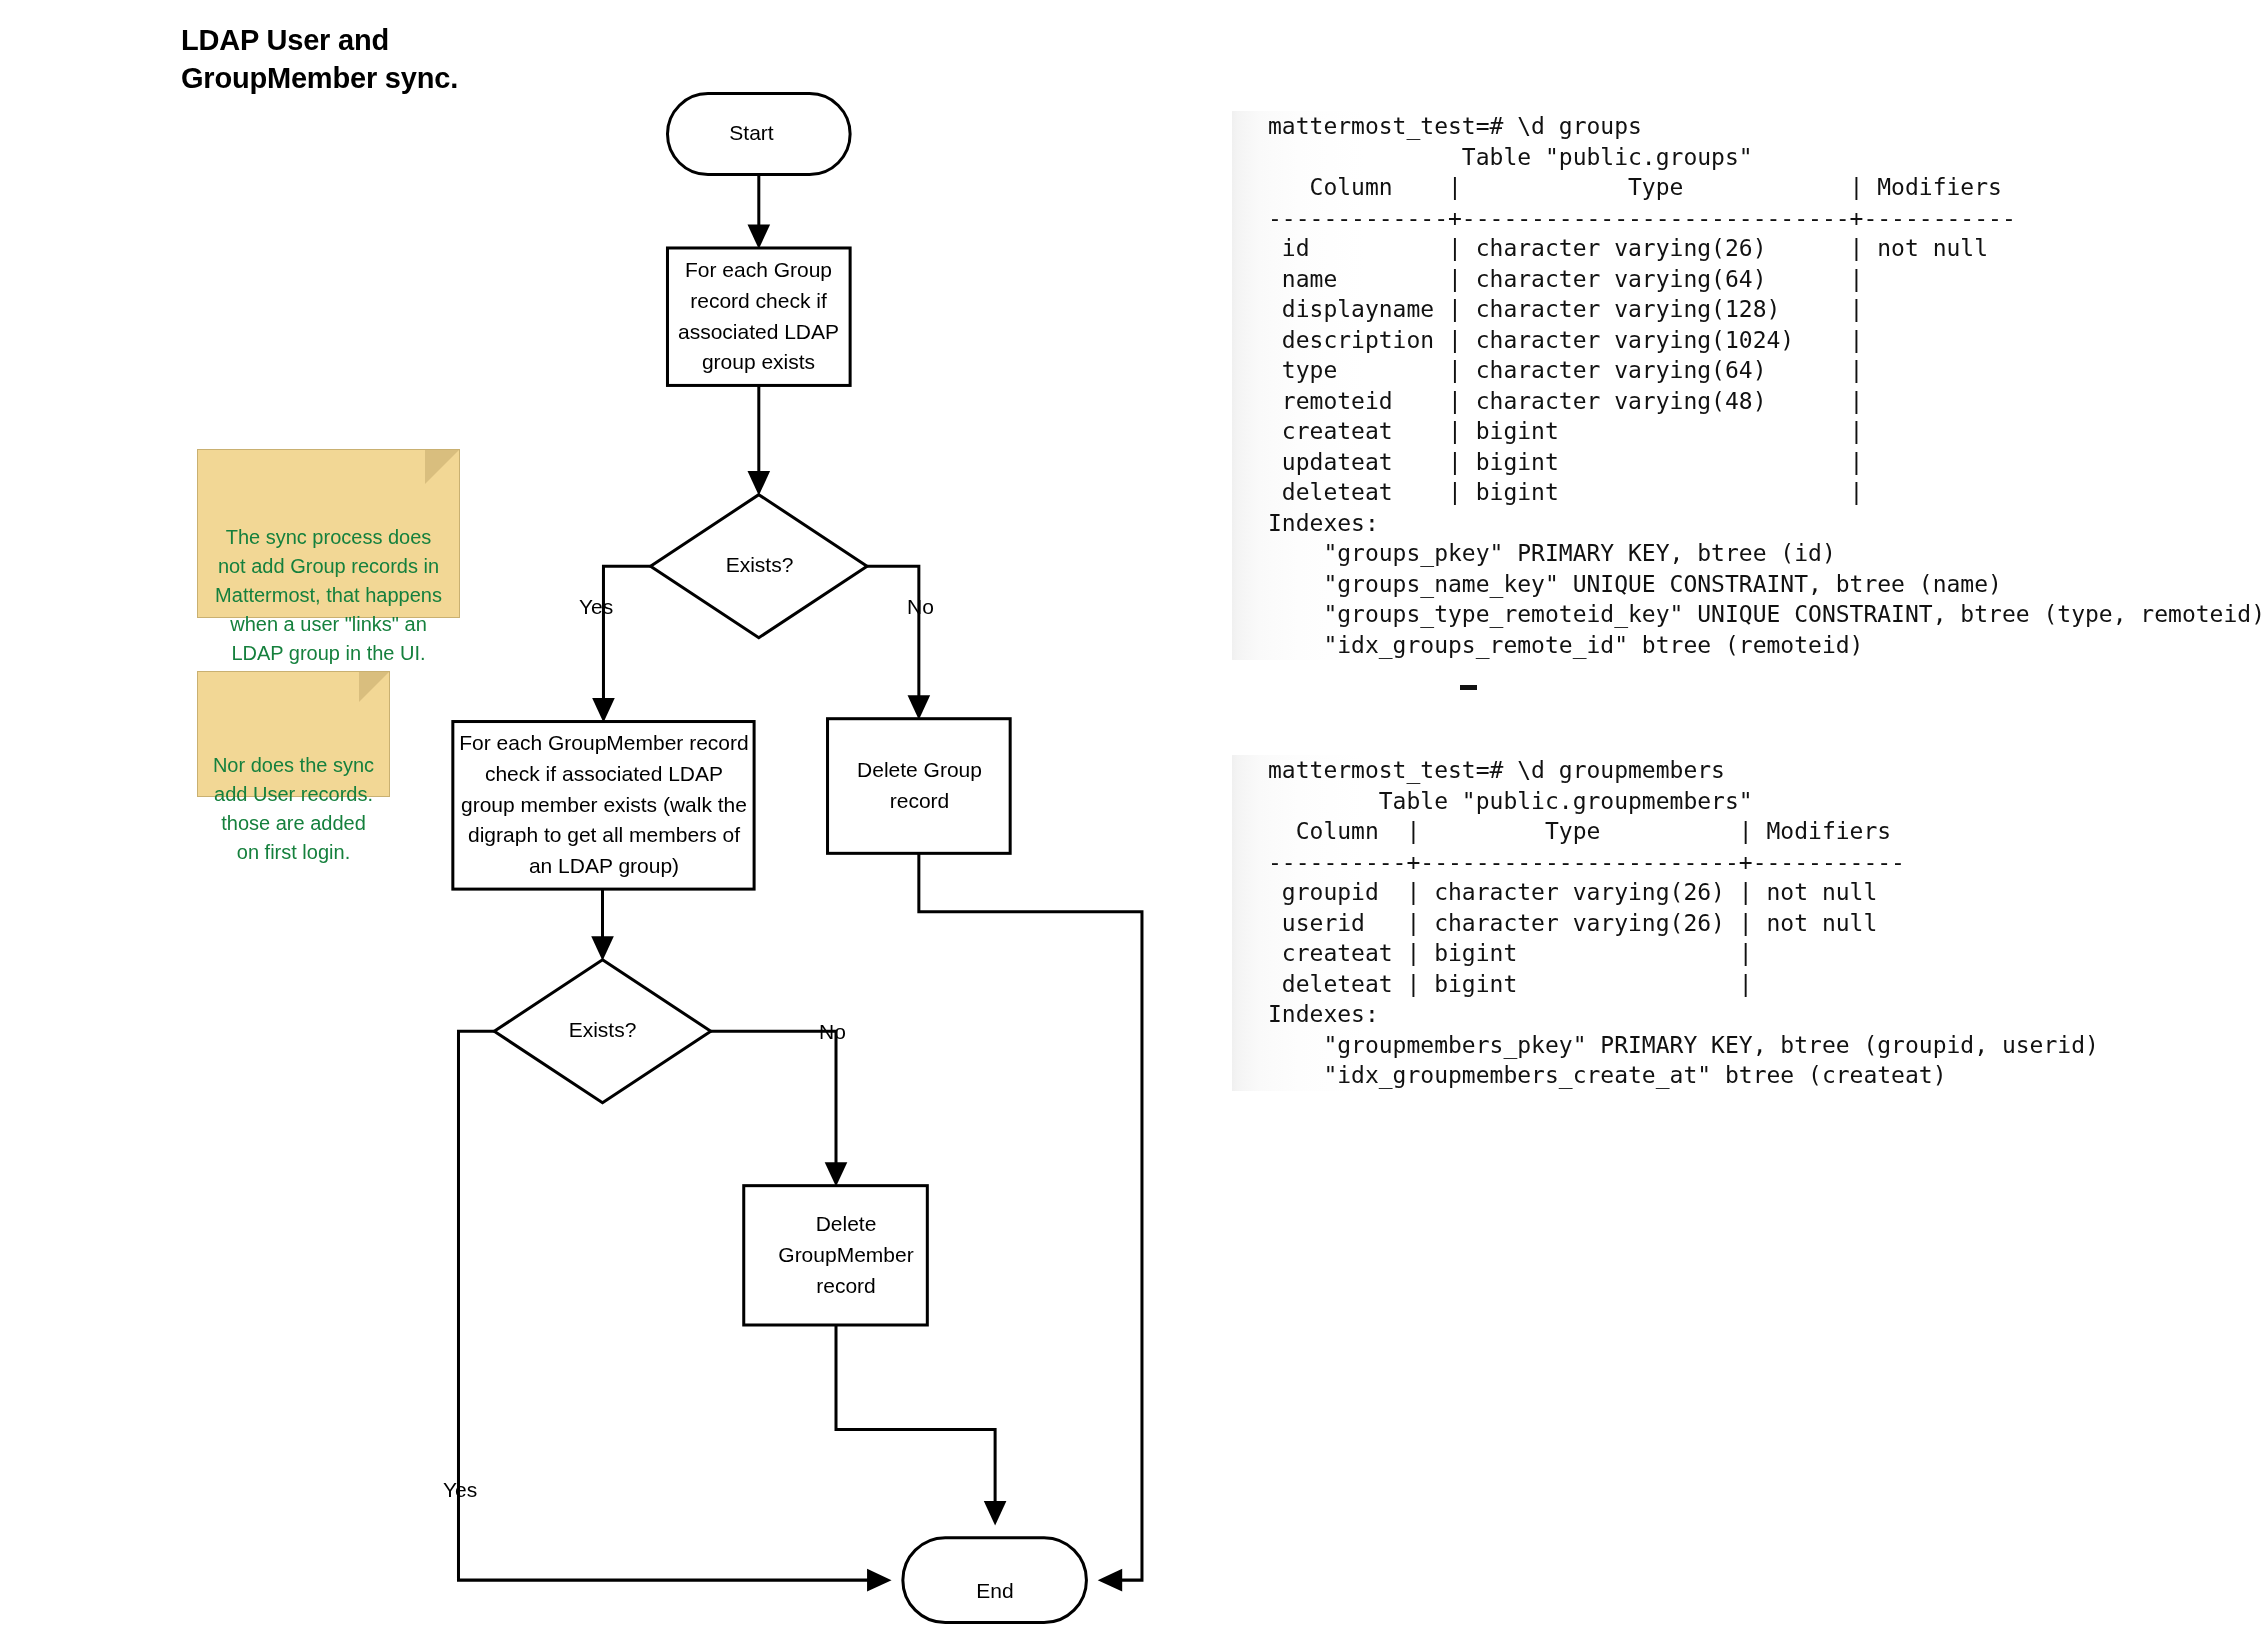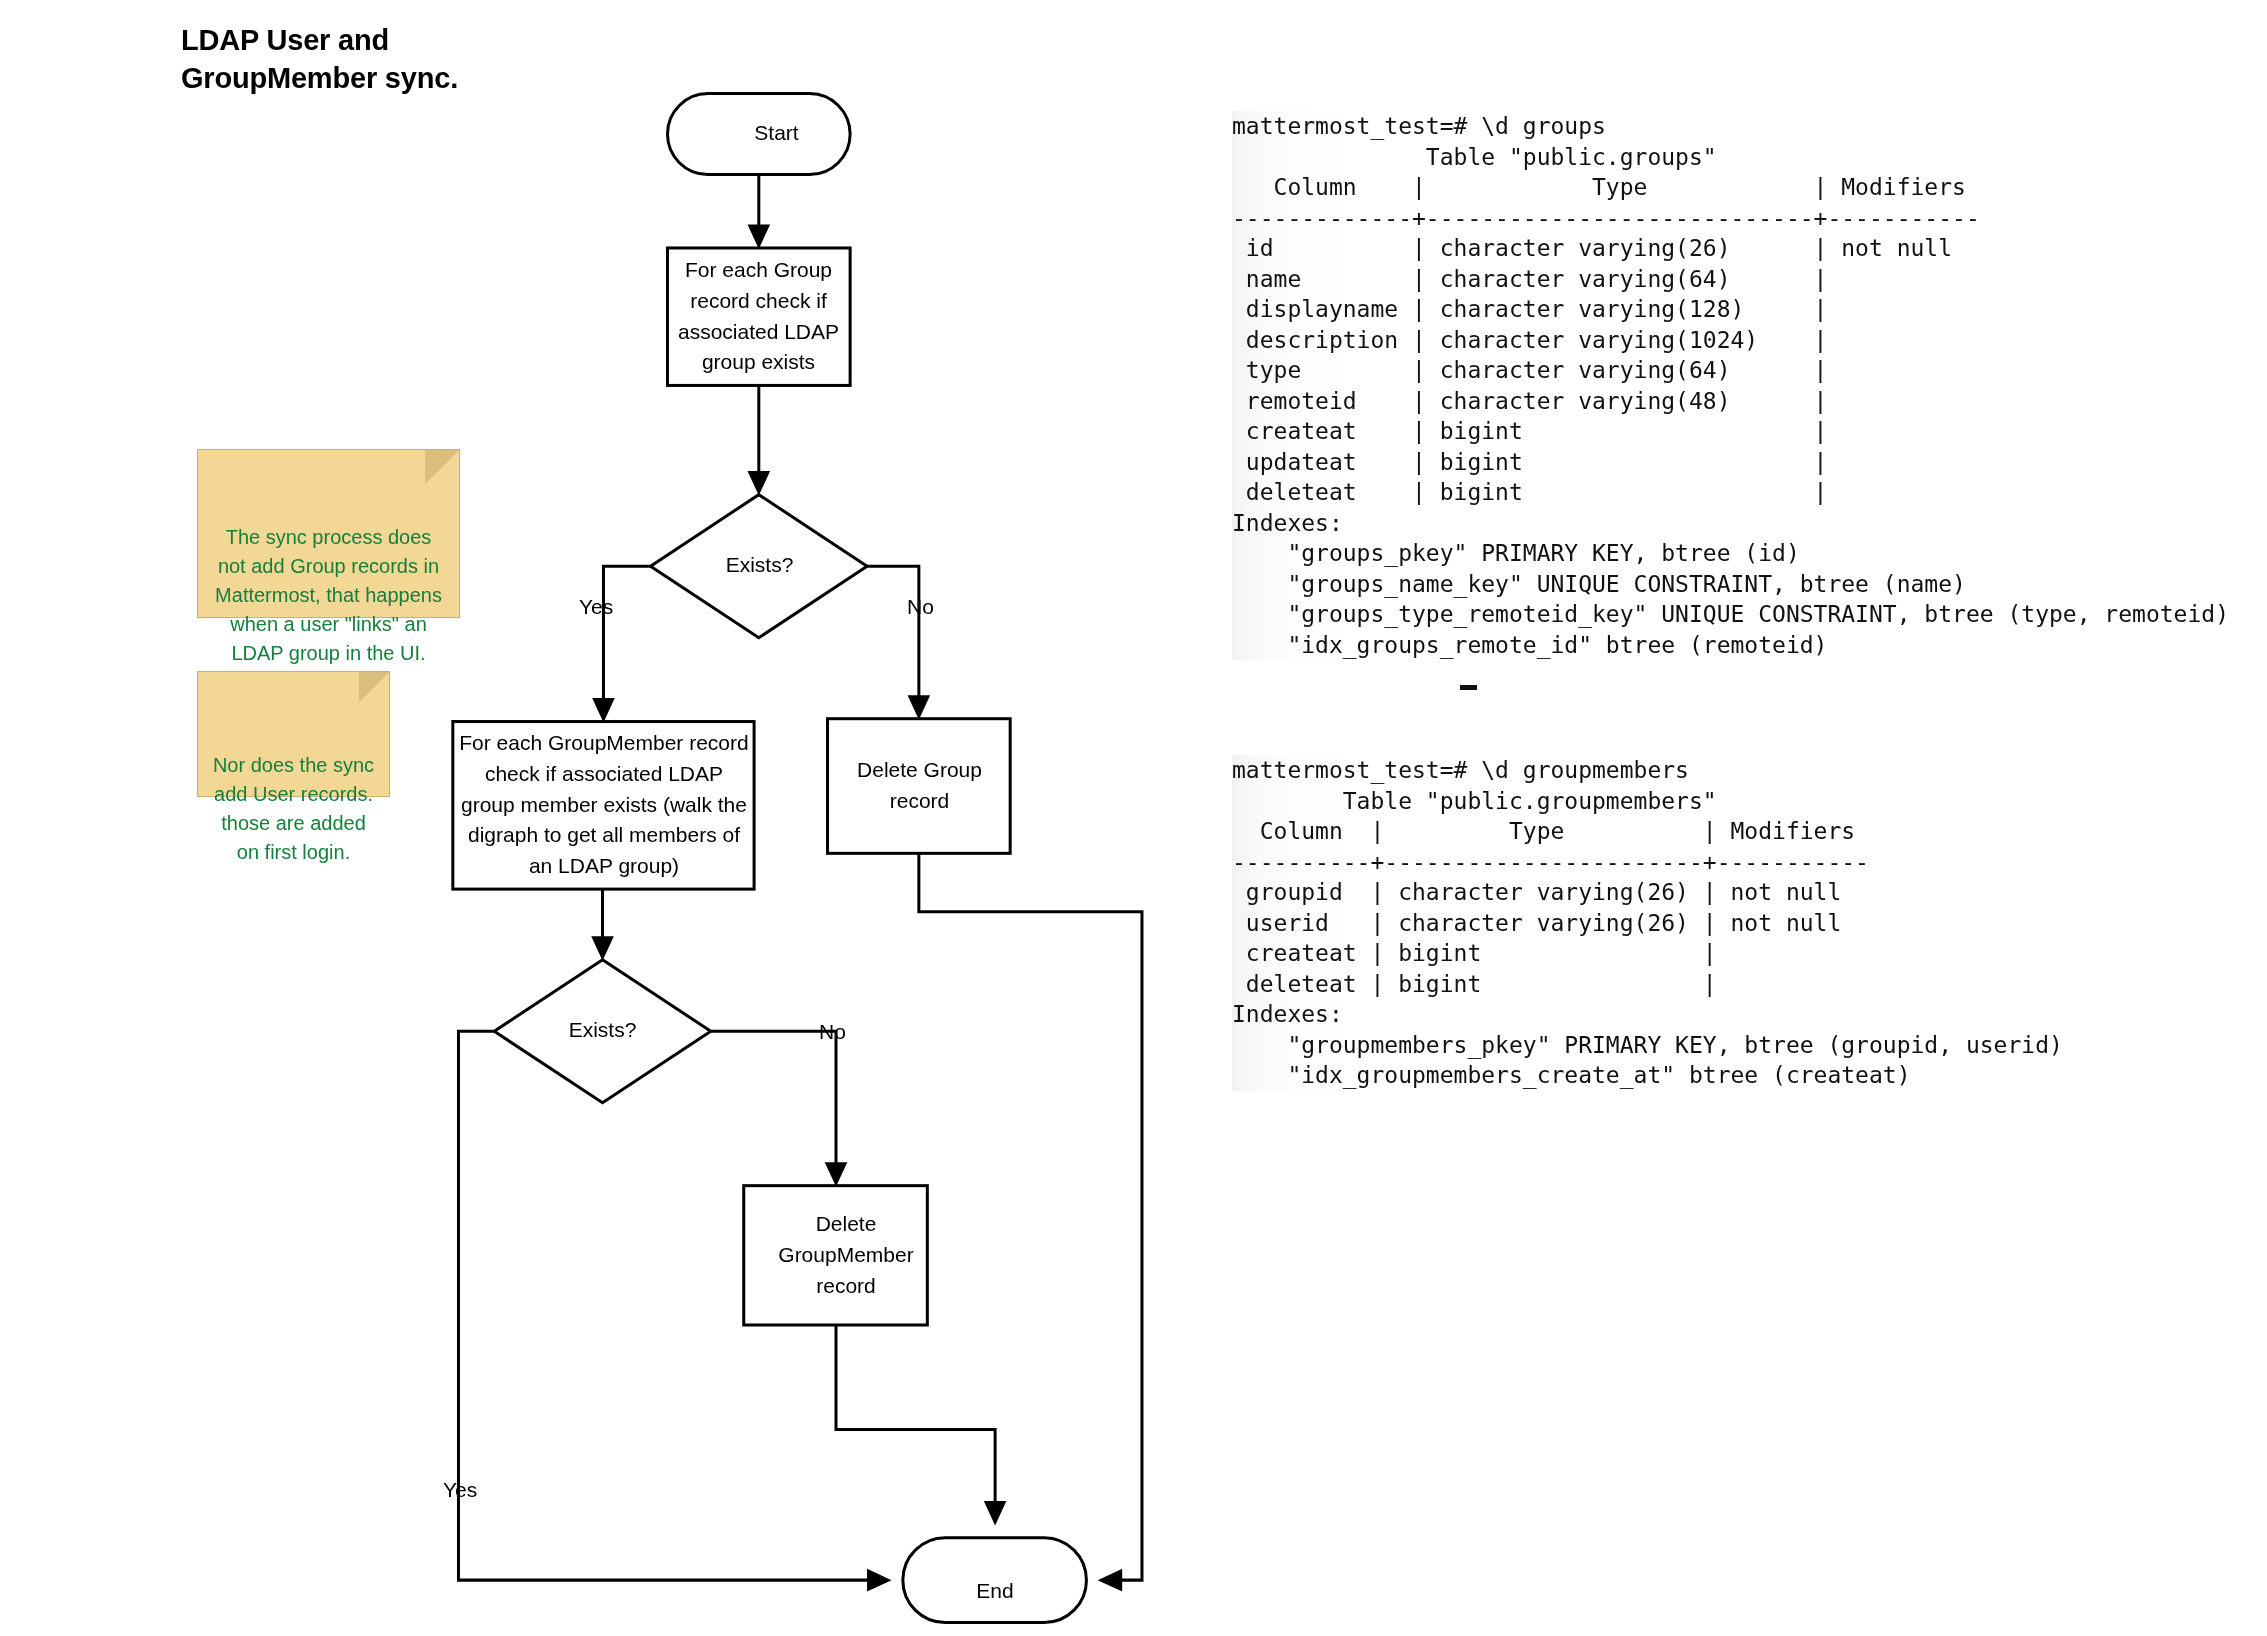--- a/index.html
+++ b/index.html
@@ -110,20 +110,21 @@
   .console-block {
     position: absolute;
     font-family: "DejaVu Sans Mono", monospace;
     font-size: 23px;
     line-height: 30.5px;
     color: #111111;
     white-space: pre;
     background: linear-gradient(to right,
                 #f0f0f0 0px, #f4f4f4 5.6px, #fafafa 28px,
                 #fdfdfd 66px, #ffffff 132px);
+    padding-left: 36px;
   }
   .console-cursor {
     position: absolute;
     width: 17px;
     height: 4.7px;
     background: #111111;
   }
 </style>
 </head>
 <body>
@@ -172,21 +173,21 @@
     <path class="edge-line" d="M 525,1095 L 487,1095 L 487,1678 L 933,1678"></path>
     <polygon class="arrow-head" points="947,1678 921,1666 921,1690"></polygon>
 
     <path class="edge-line" d="M 888,1407 L 888,1518 L 1057,1518 L 1057,1606"></path>
     <polygon class="arrow-head" points="1057,1620 1045,1594 1069,1594"></polygon>
 
     <path class="edge-line" d="M 976,906 L 976,968 L 1213,968 L 1213,1678 L 1180,1678"></path>
     <polygon class="arrow-head" points="1166,1678 1192,1666 1192,1690"></polygon>
   </svg>
 
-  <div class="node-label" style="left:685px; top:93px; width:183px; height:81px;">Start</div>
+  <div class="node-label" style="left:660px; top:93px; width:183px; height:81px;">Start</div>
 
   <div class="node-label" style="left:670px; top:248px; width:177px; height:137px;">For each Group
 record check if
 associated LDAP
 group exists</div>
 
   <div class="node-label" style="left:684px; top:528px; width:151px; height:75px;">Exists?</div>
 
   <div class="node-label" style="left:457px; top:721px; width:294px; height:168px;">For each GroupMember record
 check if associated LDAP

